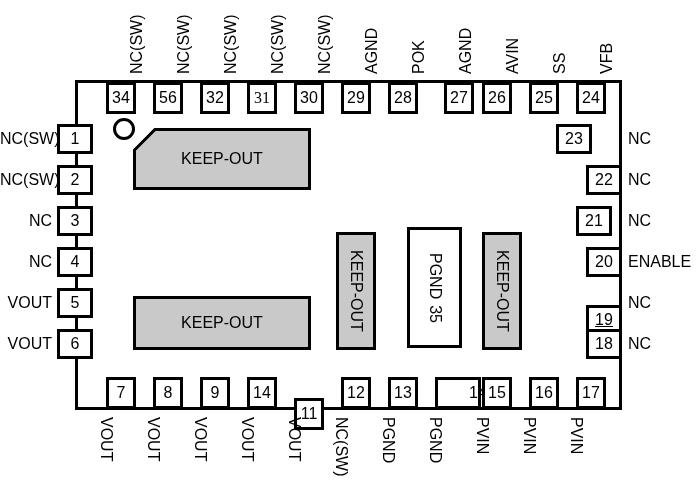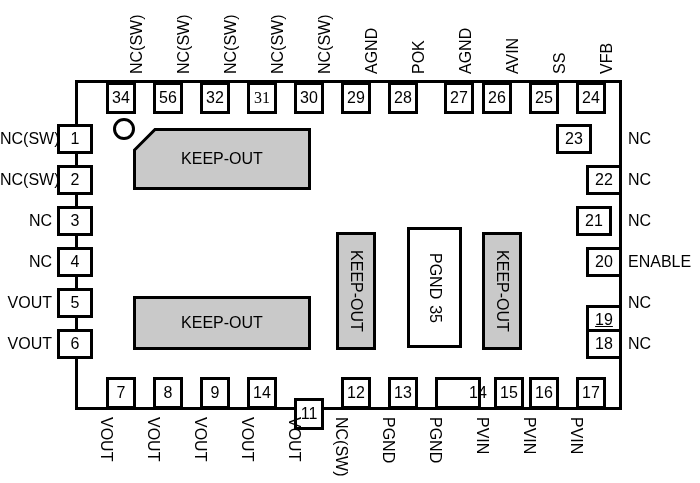--- a/index.html
+++ b/index.html
@@ -231,21 +231,21 @@
       </div>
       <span class="plabel bottom" style="left: 349px; top: 417px;">NC(SW)</span>
       <div class="pin h" style="left: 388px; top: 377px;">
         <span>13</span>
       </div>
       <span class="plabel bottom" style="left: 396px; top: 417px;">PGND</span>
       <div class="pin h" style="left: 435px; top: 377px; padding-left: 40px;">
         <span>14</span>
       </div>
       <span class="plabel bottom" style="left: 443px; top: 417px;">PGND</span>
-      <div class="pin h" style="left: 482px; top: 377px; margin-left: 12px;">
+      <div class="pin h" style="left: 482px; top: 377px;">
         <span>15</span>
       </div>
       <span class="plabel bottom" style="left: 490px; top: 417px;">PVIN</span>
       <div class="pin h" style="left: 529px; top: 377px;">
         <span>16</span>
       </div>
       <span class="plabel bottom" style="left: 537px; top: 417px;">PVIN</span>
       <div class="pin h" style="left: 576px; top: 377px;">
         <span>17</span>
       </div>

